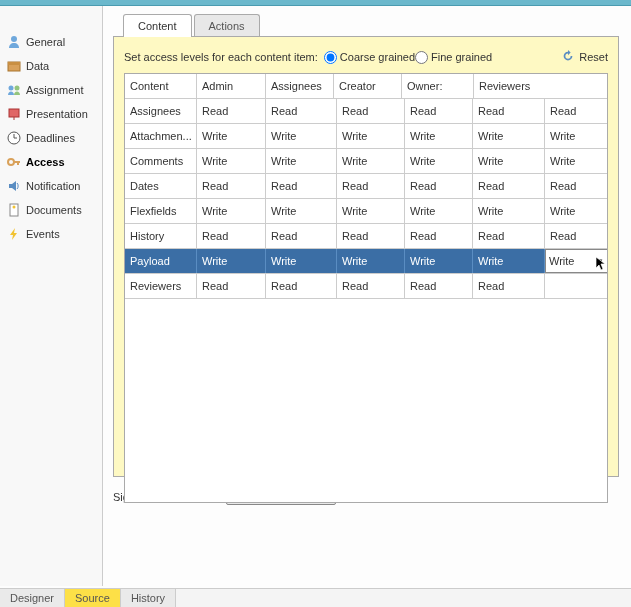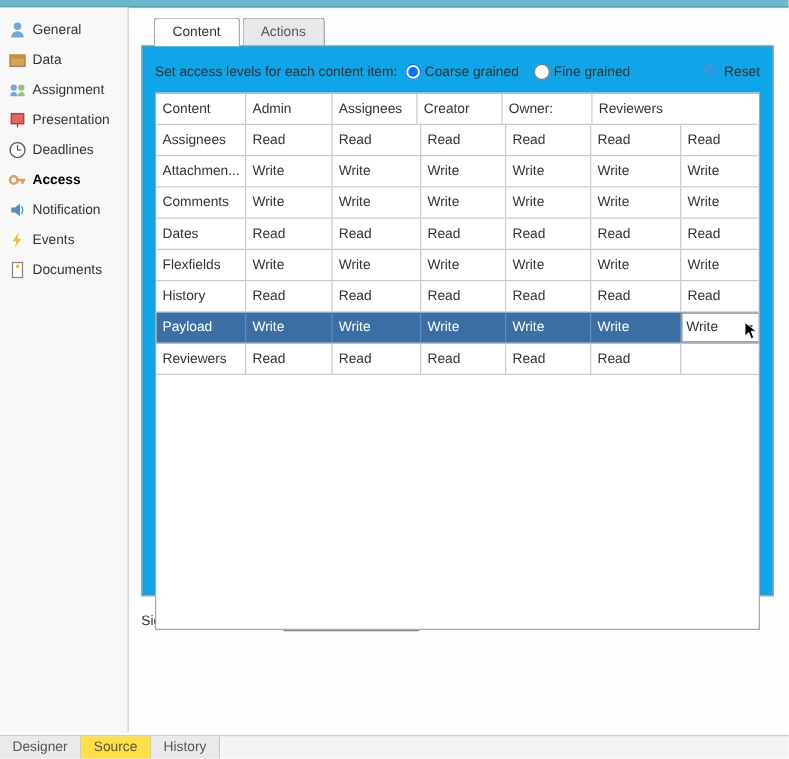--- a/index.html
+++ b/index.html
@@ -20,21 +20,21 @@
     border-bottom: 1px solid #4a9bb0;
   }
   .main-layout {
     display: flex;
     height: 580px;
   }
   .sidebar {
     width: 107px;
     background: #f8f8f8;
     border-right: 1px solid #ccc;
-    padding-top: 6px;
+    padding-top: 24px;
   }
   .sidebar-item {
     display: flex;
     align-items: center;
     padding: 4px 6px;
     cursor: pointer;
     gap: 4px;
   }
   .sidebar-item.active {
     font-weight: bold;
@@ -71,39 +71,39 @@
   .tab.active {
     background: #fff;
     color: #333;
     position: relative;
     z-index: 2;
   }
   .panel {
     border: 1px solid #aaa;
     padding: 12px 10px 10px 10px;
     margin-top: -1px;
-    background: #0ea5e9;
+    background: #fef9c3;
     height: 441px;
     position: relative;
   }
   .toolbar-row {
     display: flex;
     align-items: center;
     justify-content: space-between;
     margin-bottom: 8px;
   }
   .toolbar-left {
     display: flex;
     align-items: center;
     gap: 6px;
   }
   .radio-group {
     display: flex;
     align-items: center;
-    gap: 12px;
+    gap: 0;
   }
   .radio-group label {
     display: flex;
     align-items: center;
     gap: 3px;
     cursor: pointer;
   }
   input[type="radio"] {
     margin: 0;
     cursor: pointer;
@@ -294,33 +294,33 @@
         <svg viewBox="0 0 16 16" width="16" height="16">
             <path d="M3 6v4h3l4 3V3L6 6z" fill="#5a8dc2"></path>
             <path d="M11 5c1.5 1 1.5 5 0 6" stroke="#5a8dc2" fill="none"></path>
           </svg>
       </span>
       <span>Notification</span>
     </div>
     <div class="sidebar-item">
       <span class="icon">
         <svg viewBox="0 0 16 16" width="16" height="16">
-            <path d="M9 2L4 9h3l-1 5 5-7H8z" fill="#f1c232"></path>
-          </svg>
-      </span>
-      <span>Events</span>
-    </div>
-    <div class="sidebar-item">
-      <span class="icon">
-        <svg viewBox="0 0 16 16" width="16" height="16">
             <rect x="4" y="2" width="8" height="12" fill="#fff" stroke="#888"></rect>
             <circle cx="8" cy="5" r="1.5" fill="#f1c232"></circle>
           </svg>
       </span>
       <span>Documents</span>
+    </div>
+    <div class="sidebar-item">
+      <span class="icon">
+        <svg viewBox="0 0 16 16" width="16" height="16">
+            <path d="M9 2L4 9h3l-1 5 5-7H8z" fill="#f1c232"></path>
+          </svg>
+      </span>
+      <span>Events</span>
     </div>
   </div>
 
   <div class="content-area">
     <div class="tabs">
       <div class="tab active">Content</div>
       <div class="tab">Actions</div>
     </div>
 
     <div class="panel">

